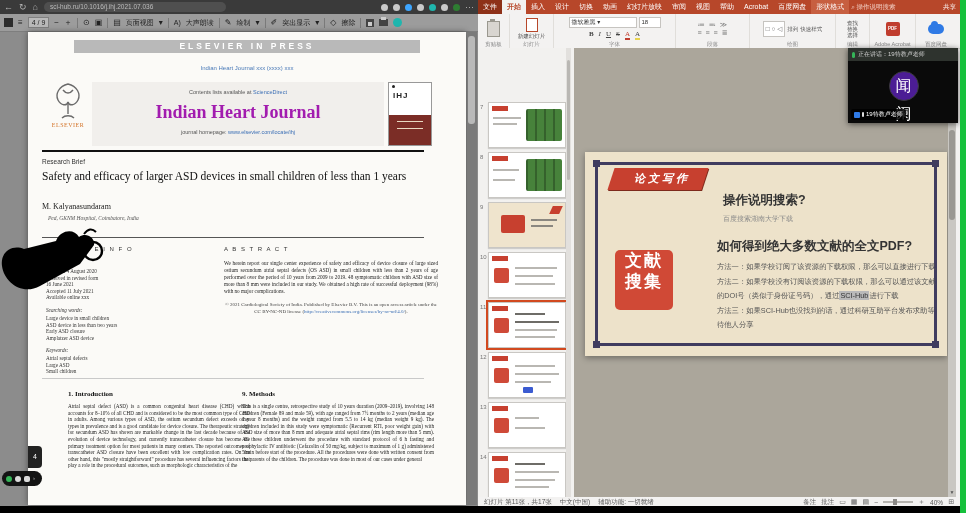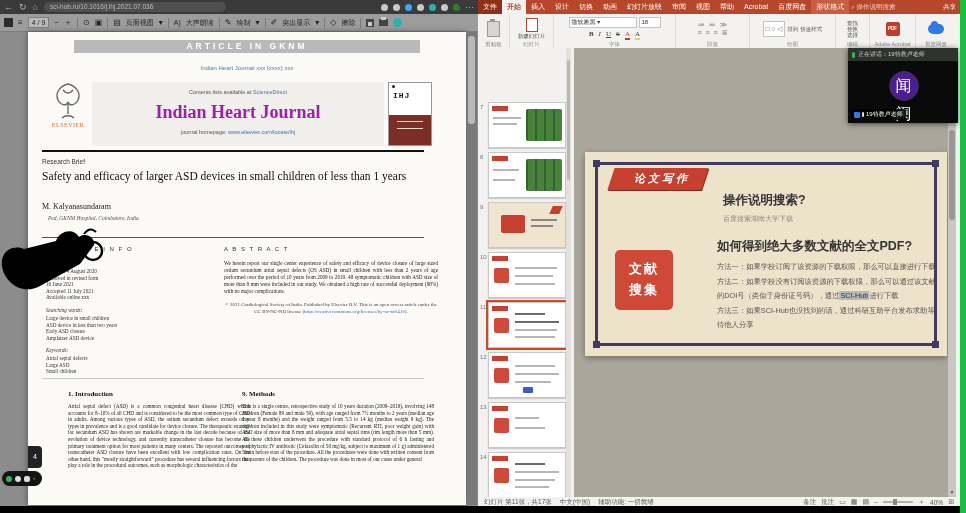--- a/index.html
+++ b/index.html
@@ -34,21 +34,21 @@
   #logo{left:16px;top:50px;width:48px;height:64px;}
   #logo svg{display:block;margin:0 auto;}
   #logotext{font-size:6px;color:#d4762c;text-align:center;font-family:"Liberation Serif",serif;letter-spacing:.5px;}
   .ctr{width:100%;text-align:center;}
   #contents{top:7px;font-size:5.5px;color:#555;}
   #contents .sd{color:#3b6fb5;}
   #jname{top:20px;font-size:18px;color:#a21caf;font-weight:bold;}
   #homepage{top:47px;font-size:5.5px;color:#555;}
   #homepage .url{color:#3b6fb5;}
   #cover{left:360px;top:50px;width:44px;height:64px;background:#fff;border:1px solid #999;}
-  #cover .ihj{font-family:Liberation Mono, monospace;font-weight:bold;font-size:8px;color:#222;text-align:left;padding:8px 0 0 4px;letter-spacing:1px;}
+  #cover .ihj{font-family:Liberation Sans, sans-serif;font-weight:bold;font-size:8px;color:#222;text-align:left;padding:8px 0 0 4px;letter-spacing:1px;}
   #cover .dot{position:absolute;left:3px;top:2px;width:3px;height:3px;background:#222;border-radius:50%;}
   #cover .mar{position:absolute;left:0;bottom:0;width:100%;height:30px;background:#7b2d26;}
   #cover .mar i{display:block;width:60%;height:1px;background:#e8d9c2;margin:6px auto 0;}
   #blackrule{left:14px;top:118px;width:382px;height:2px;background:#111;}
   #rbrief{left:14px;top:126px;font-size:6.5px;color:#333;}
   #ptitle{left:14px;top:137px;width:398px;font-size:11.5px;line-height:14px;color:#111;}
   #pauthor{left:14px;top:170px;font-size:8px;color:#222;}
   #paffil{left:20px;top:183px;font-size:5.5px;color:#555;font-style:italic;}
   #rule2{left:14px;top:205px;width:382px;height:1px;background:#555;}
   .colhead{font-size:6px;letter-spacing:1.5px;color:#333;}
@@ -113,21 +113,21 @@
   #thscroll{left:88px;top:48px;width:5px;height:449px;background:#e2e0dd;}
   #thscrollthumb{left:89px;top:60px;width:3px;height:120px;background:#b9b7b3;border-radius:2px;}
   
   #canvas{left:96px;top:48px;width:378px;height:449px;background:#aba69b;}
   #slide{left:107px;top:152px;width:362px;height:204px;background:#ede2ca;box-shadow:0 2px 6px rgba(0,0,0,.35);}
   #frame{position:absolute;inset:10px;border:3px solid #403c5f;}
   .corner{position:absolute;width:7px;height:7px;background:#403c5f;}
   #badge{position:absolute;left:26px;top:16px;width:94px;height:22px;background:#c7402f;transform:skewX(-18deg);box-shadow:1px 1px 0 #7d2a1c;}
   #badgetxt{position:absolute;left:30px;top:19px;width:94px;color:#fff;font-size:11px;font-style:italic;font-weight:bold;letter-spacing:3px;text-align:center;}
   #seal{position:absolute;left:30px;top:98px;width:58px;height:60px;background:#d04936;border-radius:5px;color:#fff;
-        font-weight:bold;font-size:13px;line-height:21px;text-align:center;padding-top:8px;letter-spacing:2px;box-sizing:border-box;}
+        font-weight:bold;font-size:17px;line-height:21px;text-align:center;letter-spacing:2px;box-sizing:border-box;}
   #q1{position:absolute;left:138px;top:40px;font-size:12.5px;font-weight:bold;color:#333;}
   #q1sub{position:absolute;left:138px;top:62px;font-size:7px;color:#8a8a8a;}
   #q2{position:absolute;left:132px;top:86px;font-size:12.5px;font-weight:bold;color:#333;}
   #mlist{position:absolute;left:132px;top:108px;width:220px;font-size:7.3px;line-height:14.5px;color:#555;}
   #mlist .hl{background:#b9b9b9;color:#333;padding:0 1px;}
   #cscroll{left:470px;top:48px;width:8px;height:449px;background:#c9c7c2;}
   #cscrollthumb{left:471px;top:130px;width:6px;height:90px;background:#9a9893;border-radius:3px;}
   .carrow{position:absolute;left:470px;width:8px;font-size:5px;color:#555;text-align:center;}
   
   #pstatus{left:0;top:497px;width:482px;height:10px;background:#f3f2f1;display:flex;align-items:center;gap:8px;padding:0 6px;box-sizing:border-box;font-size:6.5px;color:#555;}
@@ -199,21 +199,21 @@
       <span class="psep"></span>
       <span class="pico">◇</span>
       <span class="plabel">擦除</span>
       <span class="psep"></span>
       <span class="mini-save"></span>
       <span class="mini-print"></span>
       <span id="tealdot" style="background:#1fb6ae"></span>
     </div>
 
     <div id="page" class="abs">
-      <div id="banner" class="abs">ARTICLE IN GKNM</div>
+      <div id="banner" class="abs">ELSEVIER IN PRESS</div>
       <div id="jref" class="abs">Indian Heart Journal xxx (xxxx) xxx</div>
 
       <div id="hdrbox" class="abs">
         <div class="abs ctr" id="contents">
           <span>Contents lists available at </span><span class="sd">ScienceDirect</span>
         </div>
         <div class="abs ctr serif" id="jname">Indian Heart Journal</div>
         <div class="abs ctr" id="homepage">
           <span>journal homepage: </span><span class="url">www.elsevier.com/locate/ihj</span>
         </div>

